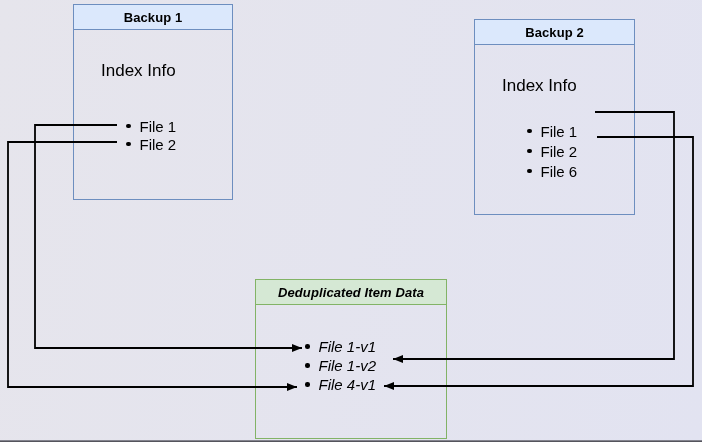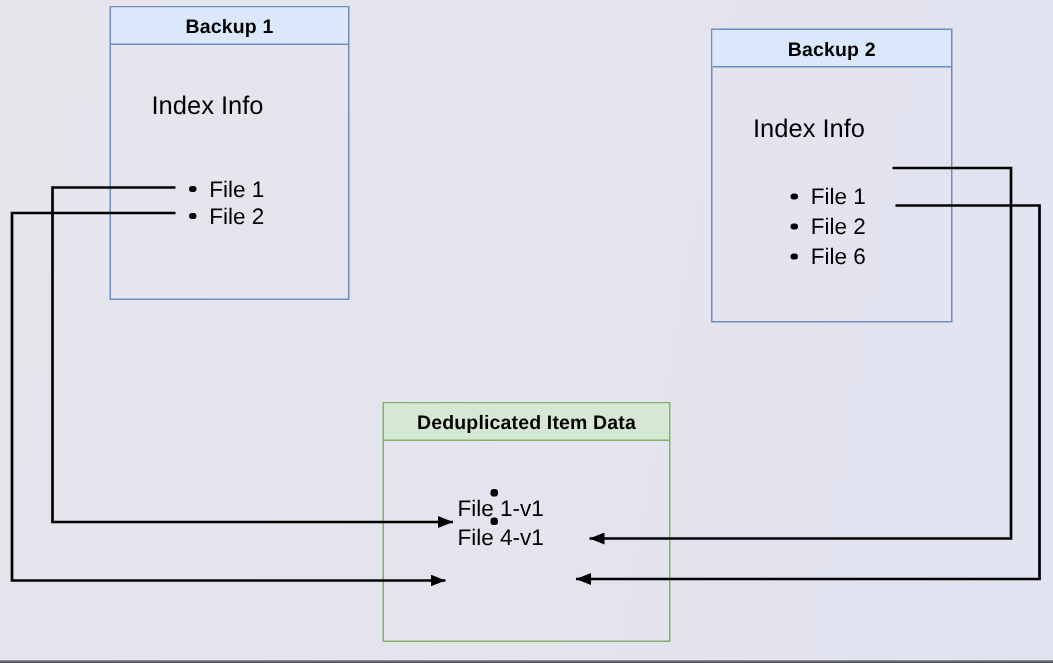--- a/index.html
+++ b/index.html
@@ -54,27 +54,27 @@
   .dot {
     width: 4.5px;
     height: 4.5px;
     border-radius: 50%;
     background: var(--line, #000);
     margin-right: 9px;
     flex: none;
   }
   #backup1 { left: 73px;  top: 4px;   width: 160px; height: 196px; }
   #backup2 { left: 474px; top: 4px;   width: 161px; height: 196px; margin-top: 15px; }
-  #dedup   { left: 255px; top: 268px; width: 192px; height: 160px; }
+  #dedup   { left: 255px; top: 279px; width: 192px; height: 160px; font-style: italic; }
   #backup1 ul.file-list { left: 52px; top: 112px; }
   #backup1 ul.file-list li { height: 18px; }
   #backup2 ul.file-list { left: 52px; top: 101px; }
   #backup2 ul.file-list li { height: 20px; }
   #dedup   ul.file-list { left: 49px; top: 57px; }
-  #dedup   ul.file-list li { height: 19px; flex-direction: column; }
+  #dedup   ul.file-list li { height: 19px; }
   svg.arrows {
     position: absolute;
     left: 0; top: 0;
     width: 702px;
     height: 442px;
     pointer-events: none;
   }
   svg.arrows path.arrow {
     fill: none;
     stroke: var(--line, #000);
@@ -128,20 +128,24 @@
 
   <div class="box green" id="dedup">
     <div class="box-header">Deduplicated Item Data</div>
     <ul class="file-list">
       <li>
         <span class="dot"></span>
         <span>File 1-v1</span>
       </li>
       <li>
         <span class="dot"></span>
+        <span>File 1-v2</span>
+      </li>
+      <li>
+        <span class="dot"></span>
         <span>File 4-v1</span>
       </li>
     </ul>
   </div>
 
   <svg class="arrows" viewBox="0 0 702 442" xmlns="http://www.w3.org/2000/svg">
     <defs>
       <marker id="arrowhead" markerUnits="userSpaceOnUse" markerWidth="11" markerHeight="8" refX="10" refY="4" orient="auto">
         <path d="M0,0 L10,4 L0,8 Z" fill="#000"></path>
       </marker>

